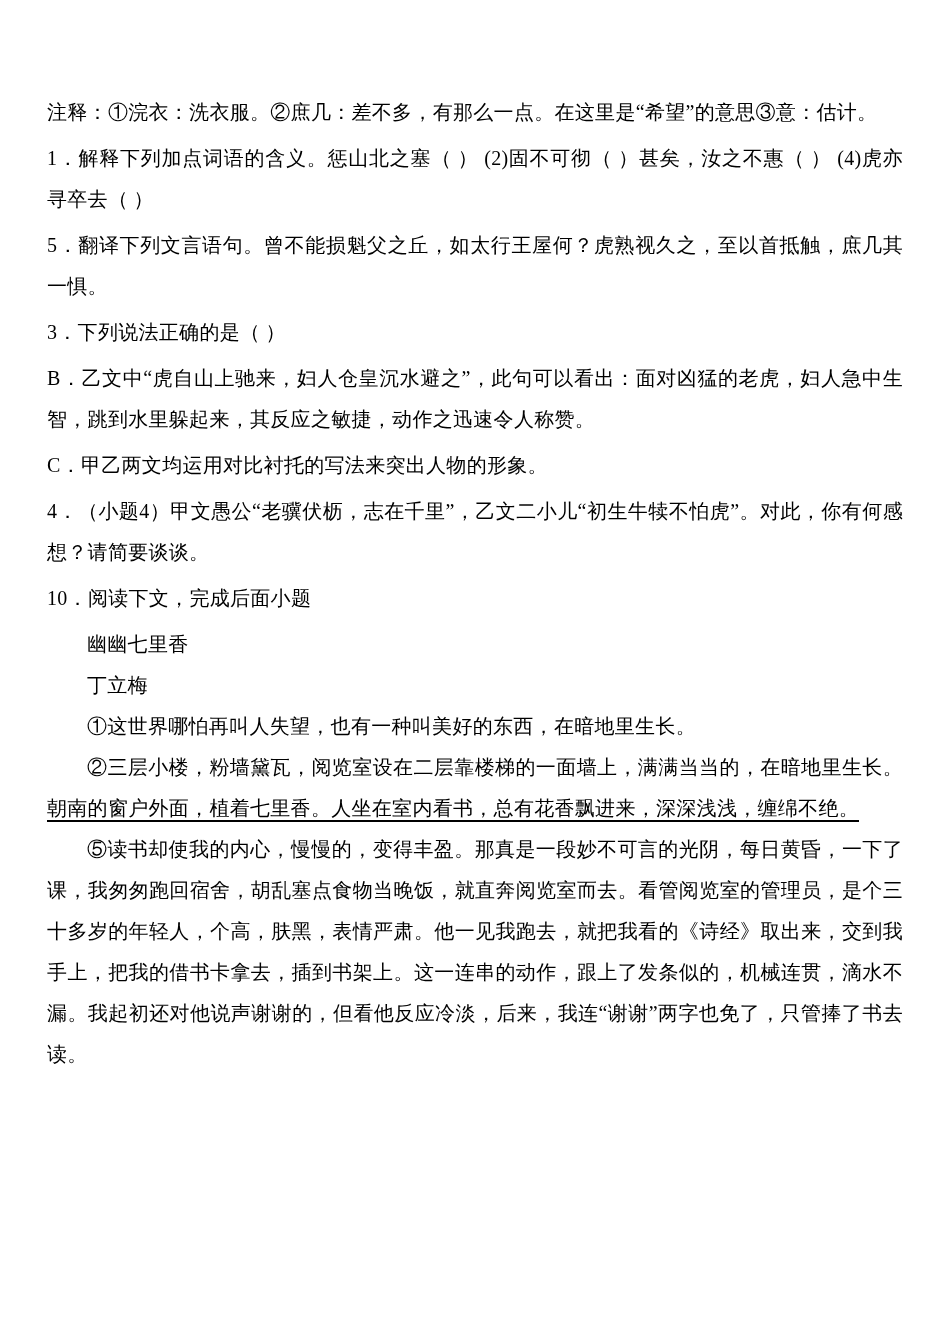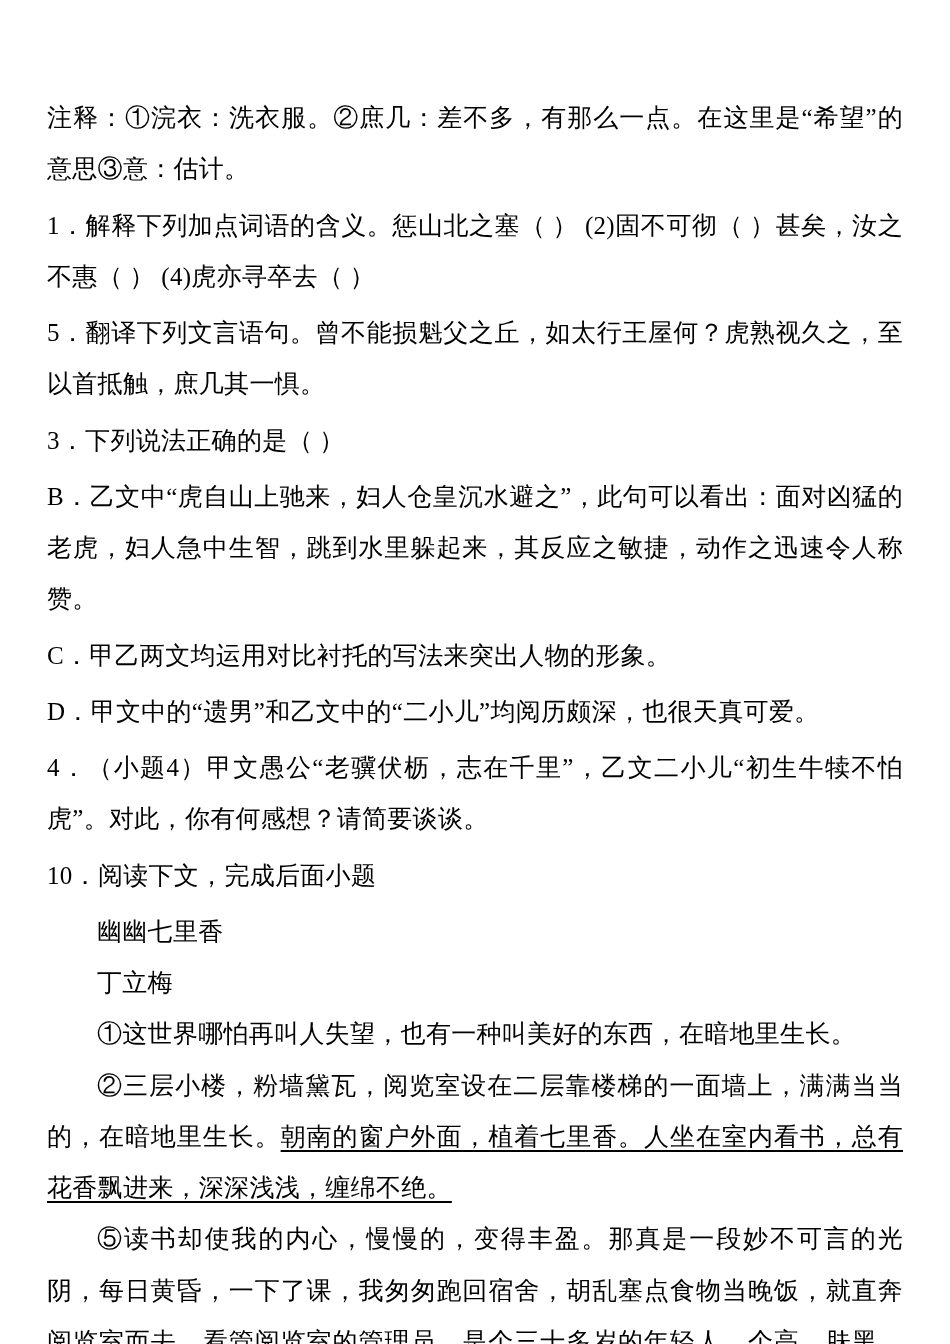--- a/index.html
+++ b/index.html
@@ -7,21 +7,21 @@
   body {
     width: 950px;
     min-height: 1344px;
     font-family: "Liberation Serif", "DejaVu Serif", serif;
     color: #000000;
   }
   .page {
     padding: 92px 47px 40px 47px;
   }
   .page p {
-    font-size: 25px;
+    font-size: 20px;
     line-height: 2.05;
     text-align: justify;
     letter-spacing: 0.3px;
   }
   .q { margin-bottom: 5px; }
   .essay p { text-indent: 2em; }
   .u {
     text-decoration: underline;
     text-underline-offset: 5px;
   }
@@ -31,21 +31,20 @@
 
 <div class="page">
 
   <p class="q">注释：①浣衣：洗衣服。②庶几：差不多，有那么一点。在这里是“希望”的意思③意：估计。</p>
 
   <p class="q">1．解释下列加点词语的含义。惩山北之塞（ ） (2)固不可彻（ ）甚矣，汝之不惠（ ） (4)虎亦寻卒去（ ）</p>
   <p class="q">5．翻译下列文言语句。曾不能损魁父之丘，如太行王屋何？虎熟视久之，至以首抵触，庶几其一惧。</p>
   <p class="q">3．下列说法正确的是（ ）</p>
   <p class="q">B．乙文中“虎自山上驰来，妇人仓皇沉水避之”，此句可以看出：面对凶猛的老虎，妇人急中生智，跳到水里躲起来，其反应之敏捷，动作之迅速令人称赞。</p>
   <p class="q">C．甲乙两文均运用对比衬托的写法来突出人物的形象。</p>
-  <p class="q">D．甲文中的“遗男”和乙文中的“二小儿”均阅历颇深，也很天真可爱。</p>
   <p class="q">4．（小题4）甲文愚公“老骥伏枥，志在千里”，乙文二小儿“初生牛犊不怕虎”。对此，你有何感想？请简要谈谈。</p>
   <p class="q">10．阅读下文，完成后面小题</p>
 
   <div class="essay">
     <p>幽幽七里香</p>
     <p>丁立梅</p>
     <p>①这世界哪怕再叫人失望，也有一种叫美好的东西，在暗地里生长。</p>
     <p><span>②三层小楼，粉墙黛瓦，阅览室设在二层靠楼梯的一面墙上，满满当当的，在暗地里生长。</span><span class="u">朝南的窗户外面，植着七里香。人坐在室内看书，总有花香飘进来，深深浅浅，缠绵不绝。</span></p>
     <p>⑤读书却使我的内心，慢慢的，变得丰盈。那真是一段妙不可言的光阴，每日黄昏，一下了课，我匆匆跑回宿舍，胡乱塞点食物当晚饭，就直奔阅览室而去。看管阅览室的管理员，是个三十多岁的年轻人，个高，肤黑，表情严肃。他一见我跑去，就把我看的《诗经》取出来，交到我手上，把我的借书卡拿去，插到书架上。这一连串的动作，跟上了发条似的，机械连贯，滴水不漏。我起初还对他说声谢谢的，但看他反应冷淡，后来，我连“谢谢”两字也免了，只管捧了书去读。</p>
 

